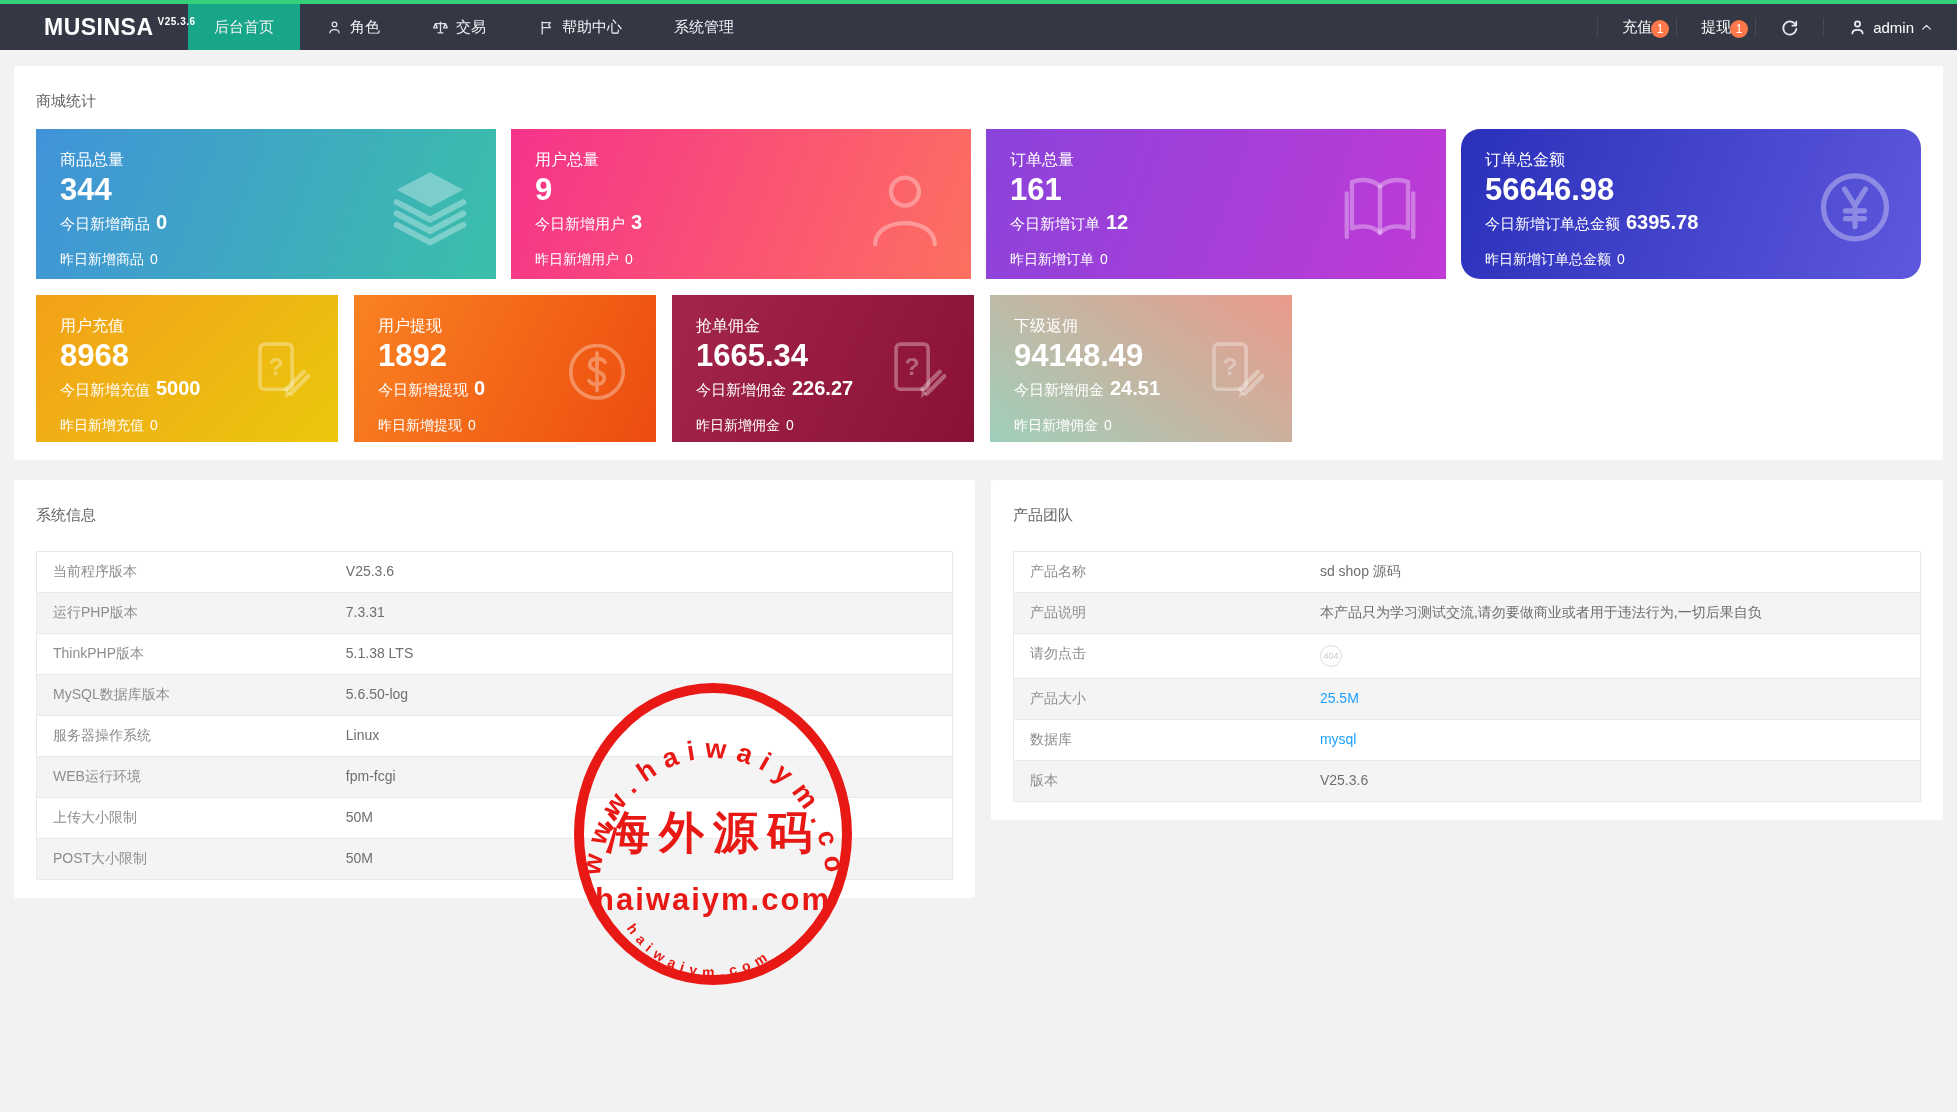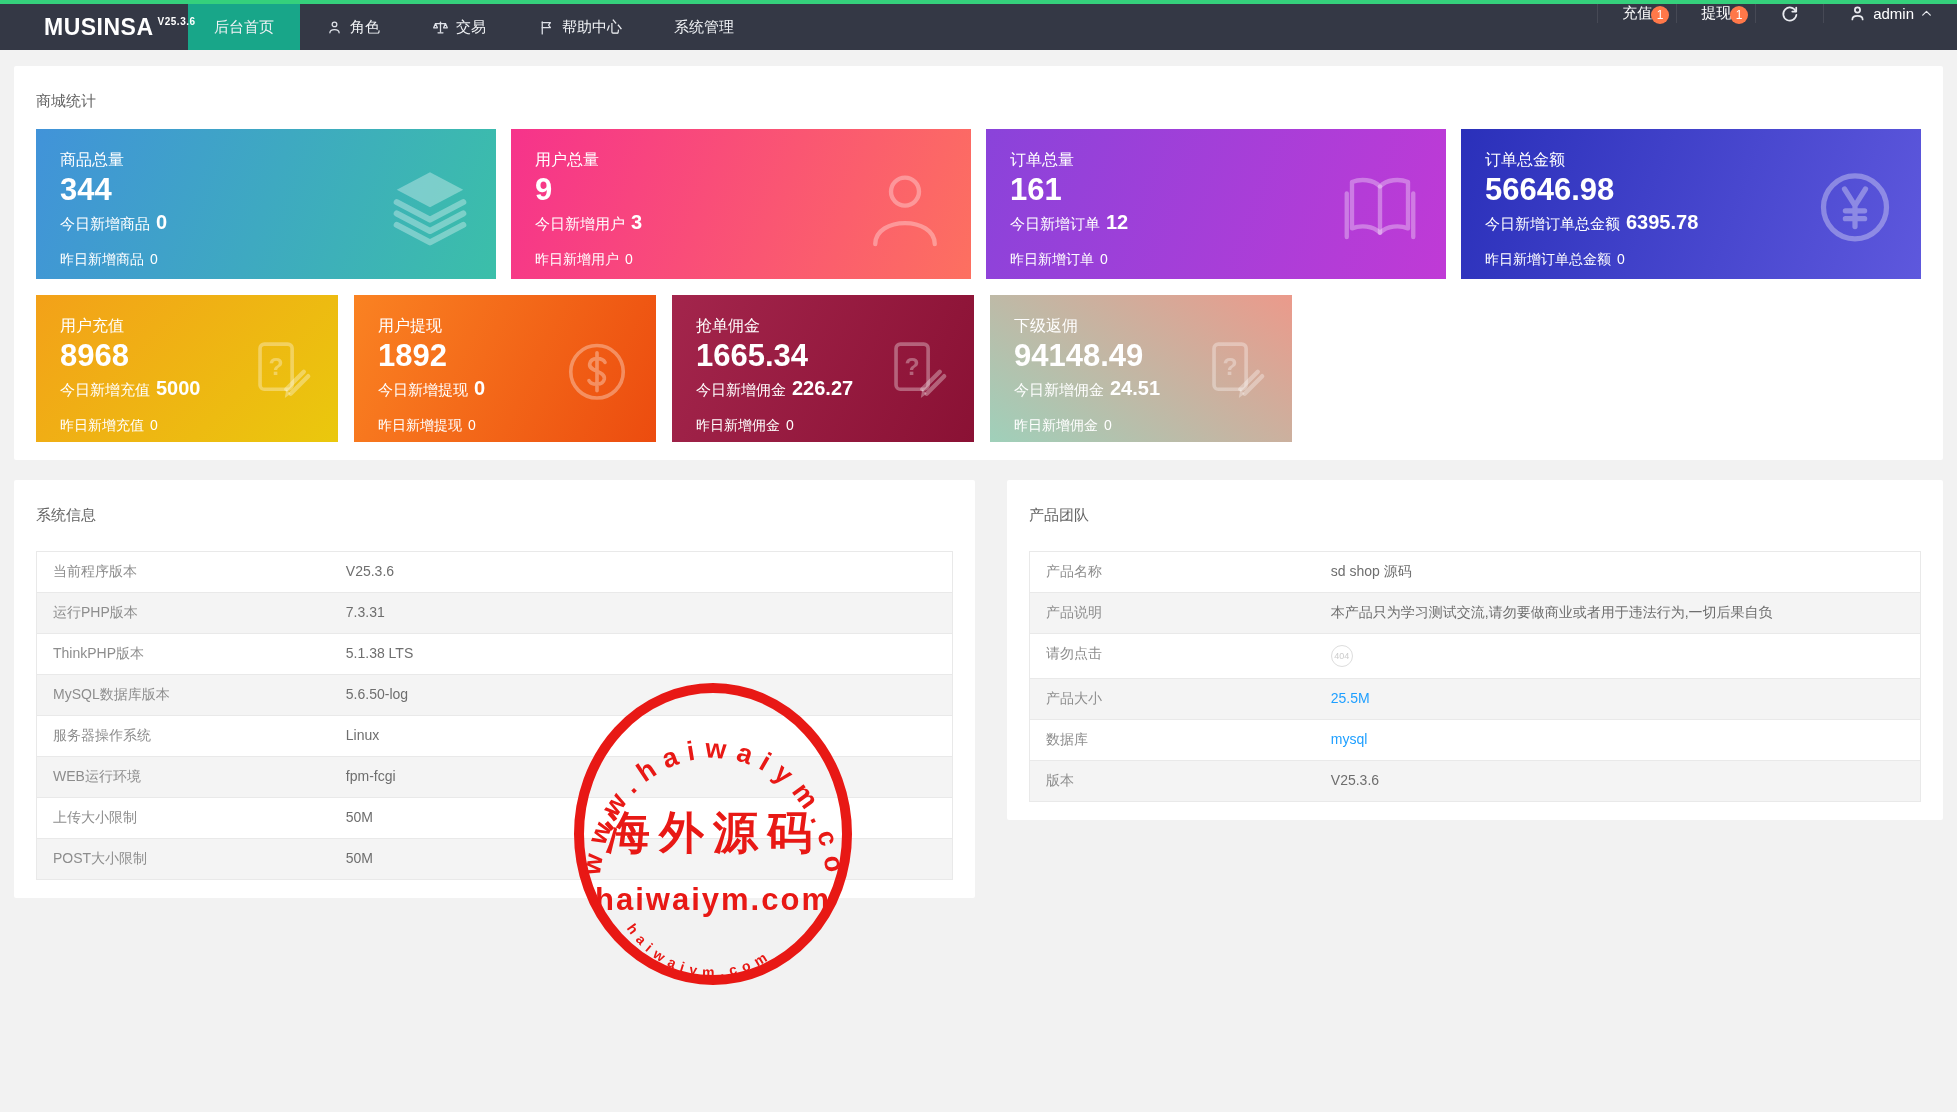--- a/index.html
+++ b/index.html
@@ -12,21 +12,21 @@
             display:flex; align-items:stretch; color:#fff; }
   .brand { width:188px; display:flex; align-items:center; padding-left:44px; font-size:23px;
            font-weight:bold; letter-spacing:.5px; }
   .brand sup { font-size:10px; font-weight:bold; margin-left:4px; transform:translateY(-6px); }
   .nav-menu { display:flex; align-items:stretch; }
   .nav-item { display:flex; align-items:center; gap:7px; padding:0 26px; font-size:15px; color:#f0f2f5; }
   .nav-item.active { background:var(--active_tab,#18a689); }
   .nav-item svg { width:17px; height:17px; stroke:#dfe2e9; fill:none; stroke-width:1.8;
                   stroke-linecap:round; stroke-linejoin:round; }
   .nav-spacer { flex:1; }
-  .nav-right { display:flex; align-items:flex-start; }
+  .nav-right { display:flex; align-items:center; }
   .nav-action { position:relative; display:flex; align-items:center; gap:6px; padding:0 24px;
                 font-size:15px; border-left:1px solid rgba(255,255,255,.09); }
   .nav-badge { position:absolute; top:2px; right:7px; min-width:18px; height:18px; border-radius:9px;
                background:var(--badge,#ff7849); color:#fff; font-size:12px; line-height:18px;
                text-align:center; padding:0 4px; }
   .nav-action svg { width:19px; height:19px; stroke:#e8eaef; fill:none; stroke-width:2.2;
                     stroke-linecap:round; stroke-linejoin:round; }
   .chev { width:13px !important; height:13px !important; }
 
   
@@ -46,21 +46,21 @@
   .card-line { font-size:15px; margin-top:1px; }
   .card-line b { font-size:20px; margin-left:6px; }
   .card-line.y { font-size:14px; margin-top:17px; }
   .card-line.y span.v { margin-left:6px; }
   .card-icon { position:absolute; right:24px; top:50%; transform:translateY(-46%); width:84px; height:84px; }
   .card-icon svg { width:100%; height:100%; stroke:rgba(255,255,255,.33); fill:none;
                    stroke-width:5; stroke-linecap:round; stroke-linejoin:round; }
   .card-icon .solid { fill:rgba(255,255,255,.33); stroke:none; }
 
   
-  .panels-row { display:flex; gap:32px; margin-top:20px; align-items:flex-start; }
+  .panels-row { display:flex; gap:16px; margin-top:20px; align-items:flex-start; }
   .panel.sys { width:961px; flex:none; }
   .panel.team { flex:1; }
   .info-table { margin-top:26px; border:1px solid #e9e9e9; }
   .info-row { display:flex; border-bottom:1px solid #e9e9e9; font-size:14px; }
   .info-row:last-child { border-bottom:none; }
   .info-row.striped { background:#f4f4f4; }
   .info-label { width:32%; padding:11px 16px; color:#8d8d8d; }
   .info-value { flex:1; padding:11px 16px; color:#6e6e6e; }
   .info-value.link { color:var(--link,#1e9fff); }
   .badge-404 { display:inline-block; width:22px; height:22px; border:1px solid #ddd; border-radius:50%;
@@ -181,21 +181,21 @@
         <div class="card-line y" data-interactable="false"><span data-interactable="false">昨日新增订单</span><span class="v" data-interactable="false">0</span></div>
         <div class="card-icon" data-interactable="false">
           <svg viewBox="0 0 96 96">
               <path d="M48 24 C40 16 26 15 16 19 V72 C26 68 40 69 48 77 C56 69 70 68 80 72 V19 C70 15 56 16 48 24 Z"></path>
             <path d="M48 24 V77"></path>
               <path d="M10 32 V82 M86 32 V82"></path>
             </svg>
         </div>
       </div>
 
-      <div class="stat-card" data-interactable="false" style="background: linear-gradient(110deg, rgb(42, 48, 186), rgb(94, 88, 221));">
+      <div class="stat-card" data-interactable="false" style="background: linear-gradient(110deg, rgb(42, 48, 186), rgb(94, 88, 221)); border-radius: 19px;">
         <div class="card-title" data-interactable="false">订单总金额</div>
         <div class="card-value" data-interactable="false">56646.98</div>
         <div class="card-line" data-interactable="false"><span data-interactable="false">今日新增订单总金额</span><b data-interactable="false">6395.78</b></div>
         <div class="card-line y" data-interactable="false"><span data-interactable="false">昨日新增订单总金额</span><span class="v" data-interactable="false">0</span></div>
         <div class="card-icon" data-interactable="false">
           <svg viewBox="0 0 96 96">
               <circle cx="48" cy="48" r="36" stroke-width="6"></circle>
             <path d="M36 27 L48 46 60 27 M48 46 V70 M37 52 H59 M37 61 H59" stroke-width="6"></path>
             </svg>
         </div>

